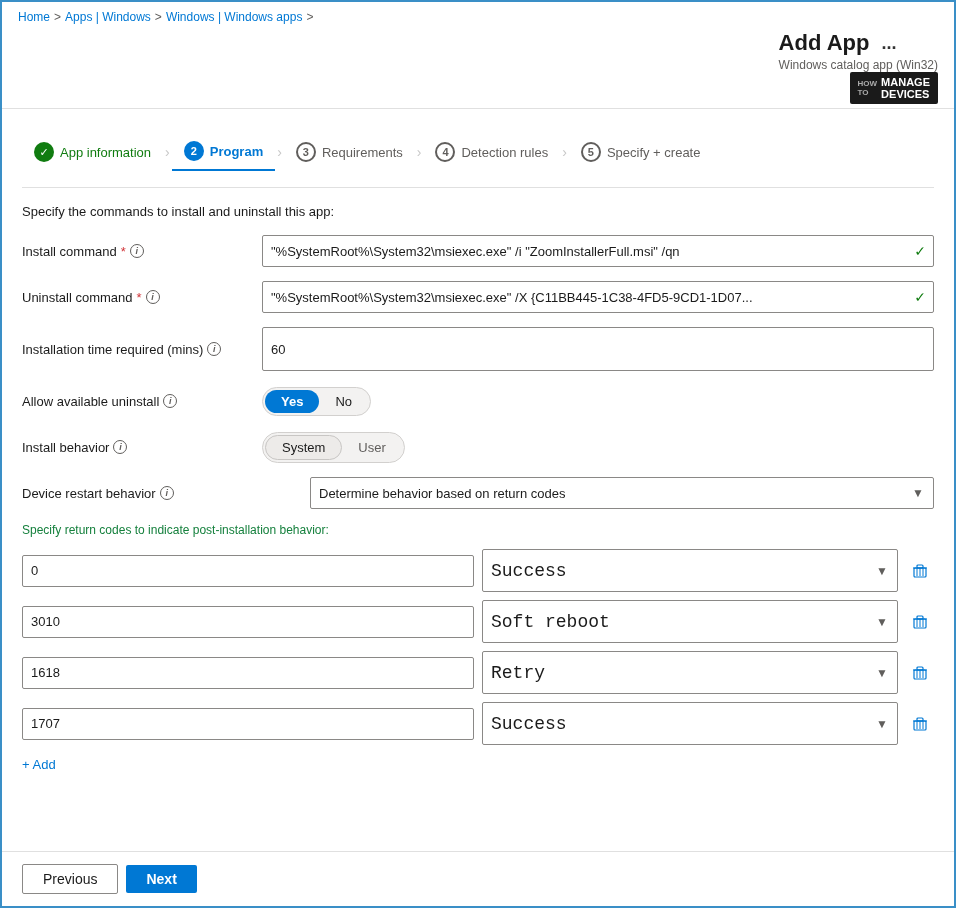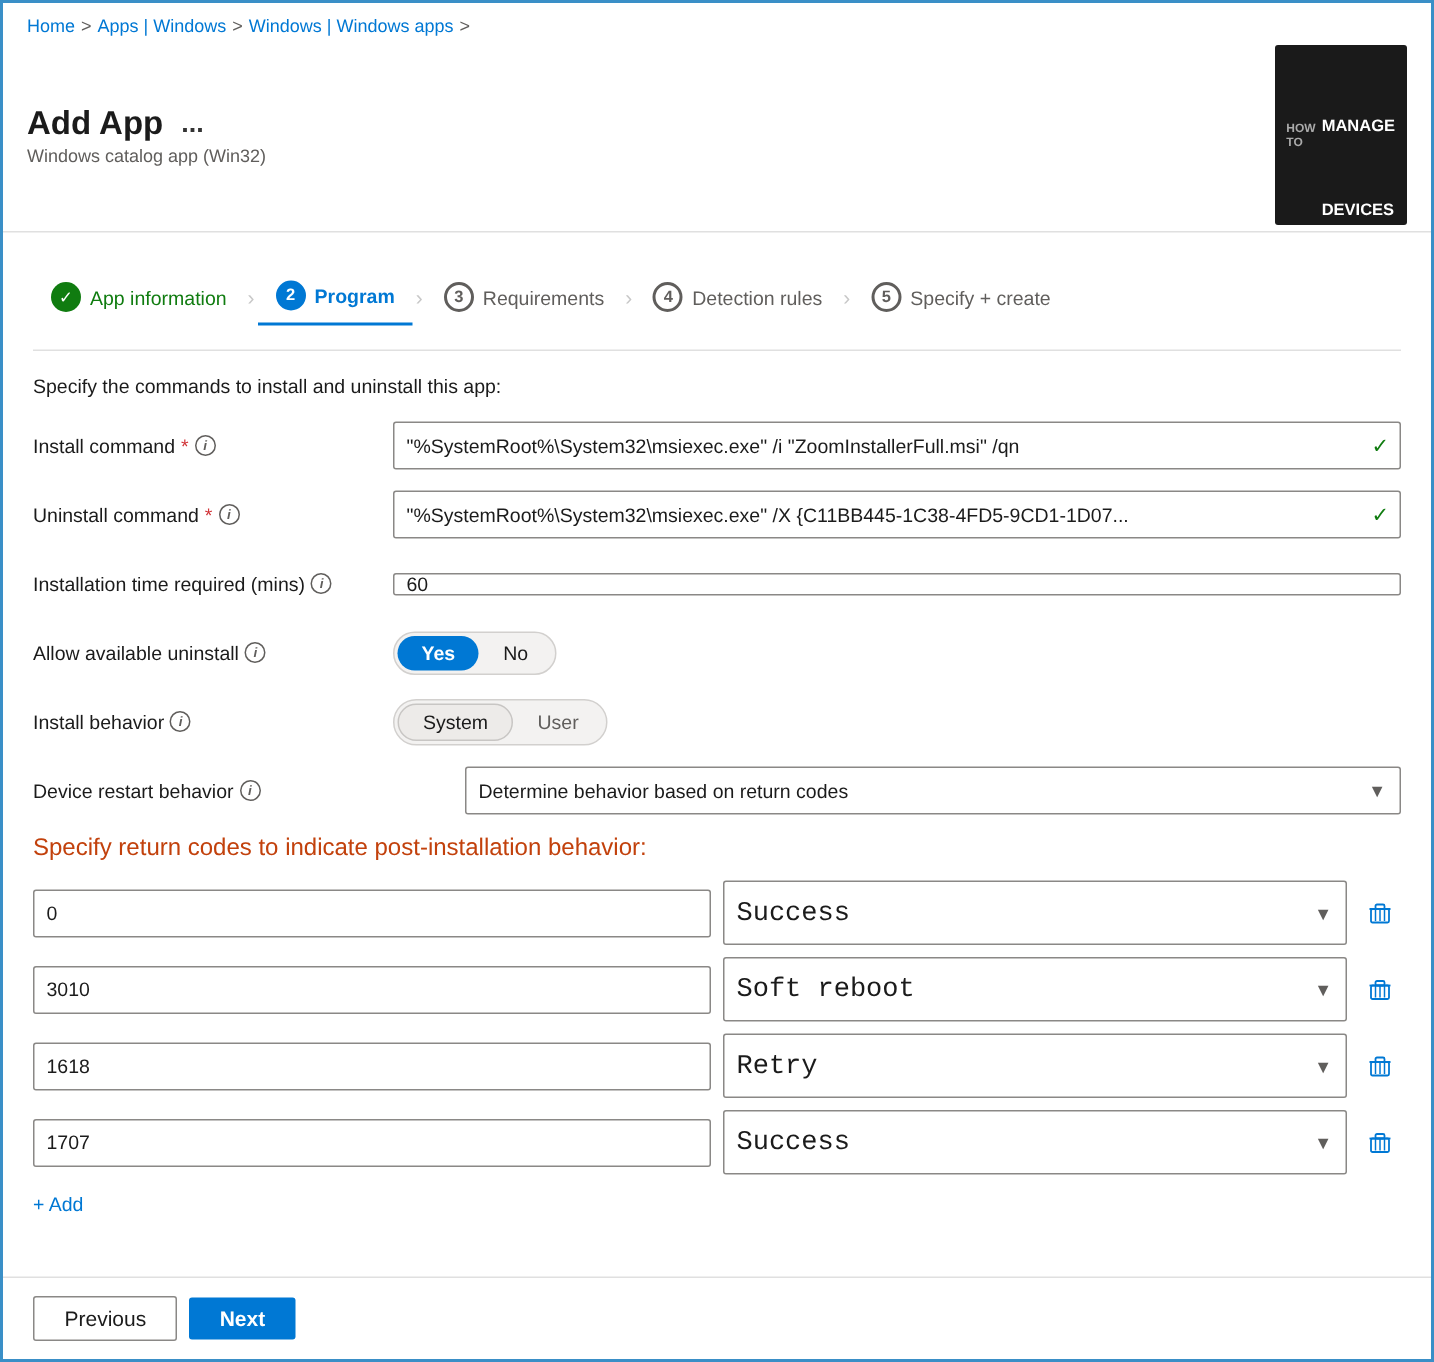--- a/index.html
+++ b/index.html
@@ -34,22 +34,23 @@
       margin-bottom: 6px;
     }
     .breadcrumb span { color: #605e5c; }
     .breadcrumb a {
       color: #0078d4;
       text-decoration: none;
       cursor: pointer;
     }
     .page-header {
       display: flex;
-      align-items: center;
+      align-items: flex-end;
       justify-content: space-between;
+      flex-direction: column;
     }
     .page-title-block h1 {
       font-size: 22px;
       font-weight: 600;
       color: #1b1b1b;
       display: flex;
       align-items: center;
       gap: 8px;
     }
     .ellipsis-btn {
@@ -79,21 +80,20 @@
       color: #aaa;
       display: flex;
       flex-direction: column;
       line-height: 1.2;
     }
     .brand-logo .manage {
       font-size: 11px;
       font-weight: 900;
       color: #fff;
       line-height: 1.1;
-      margin-top: 44px;
     }
     .content-area {
       padding: 16px 20px;
       flex: 1;
       display: flex;
       flex-direction: column;
     }
     
     .wizard-steps {
       display: flex;
@@ -172,21 +172,21 @@
       border: 1px solid #605e5c;
       border-radius: 50%;
       font-size: 9px;
       color: #605e5c;
       cursor: pointer;
       font-style: italic;
       font-weight: bold;
     }
     .form-input {
       flex: 1;
-      height: 15px;
+      height: 44px;
       border: 1px solid #8a8886;
       border-radius: 2px;
       padding: 0 8px;
       font-size: 13px;
       color: #1b1b1b;
       background: #fff;
       outline: none;
     }
     .input-with-check {
       flex: 1;
@@ -277,22 +277,22 @@
       position: absolute;
       right: 10px;
       top: 50%;
       transform: translateY(-50%);
       pointer-events: none;
       color: #605e5c;
       font-size: 12px;
     }
     
     .section-title {
-      font-size: 16px;
-      color: #c2410c;
+      font-size: 12px;
+      color: #15803d;
       margin-bottom: 12px;
     }
     .return-codes-header {
       display: flex;
       align-items: center;
       margin-bottom: 8px;
       padding: 0 0 4px 0;
     }
     .col-return-code {
       width: 460px;

